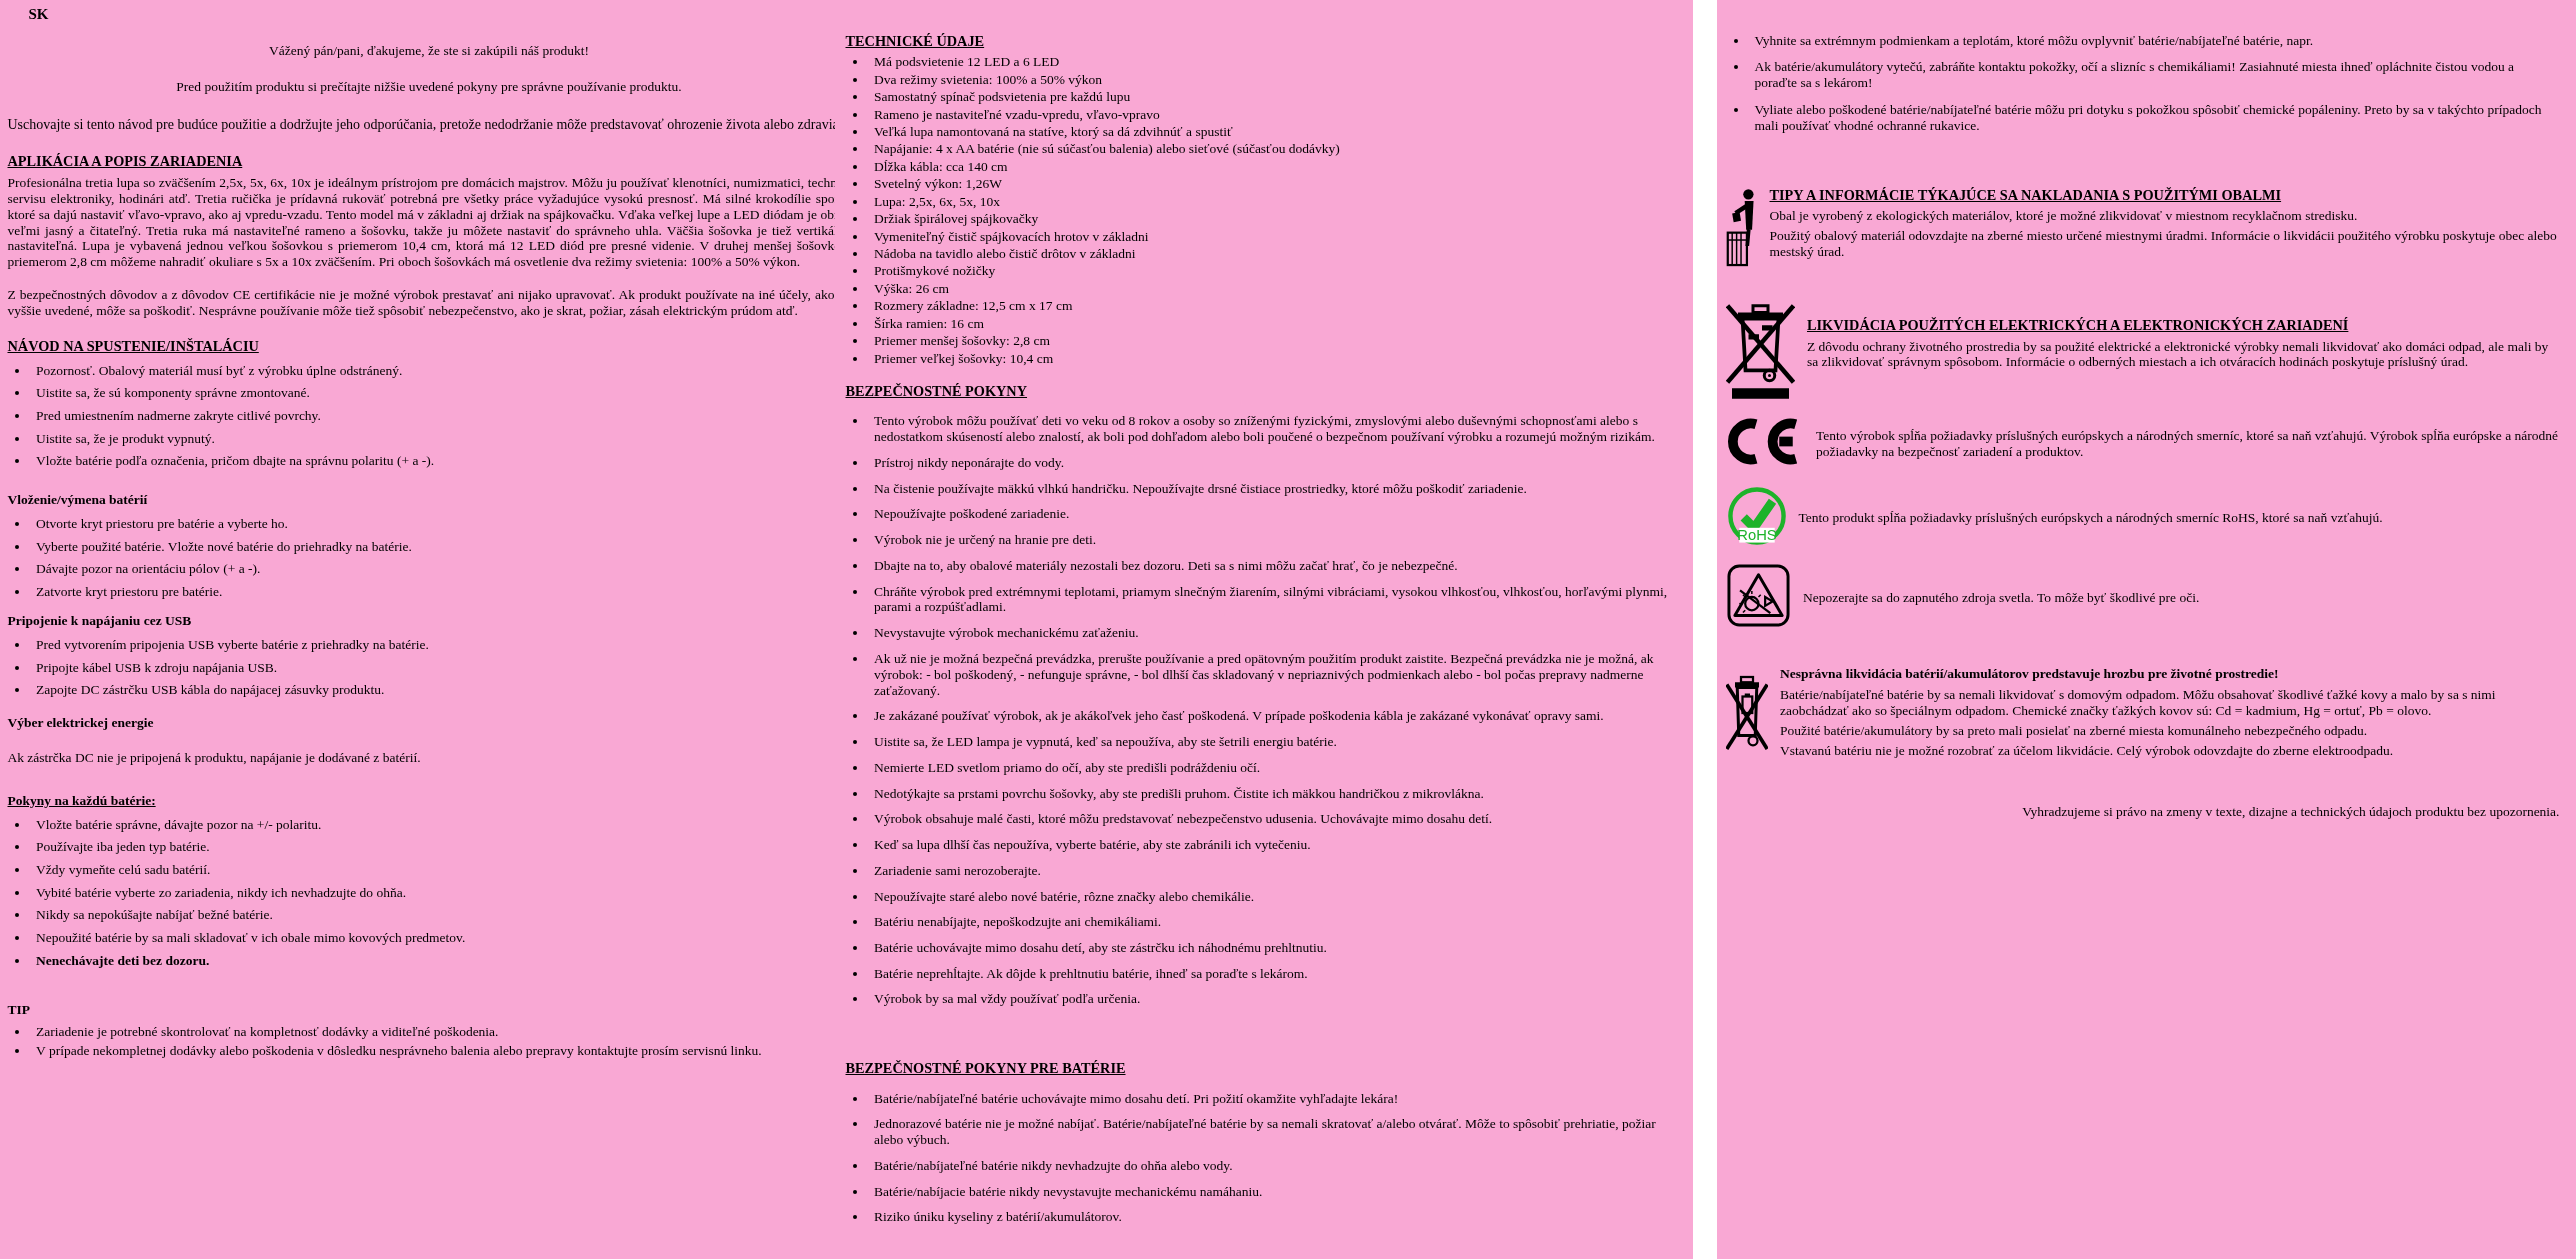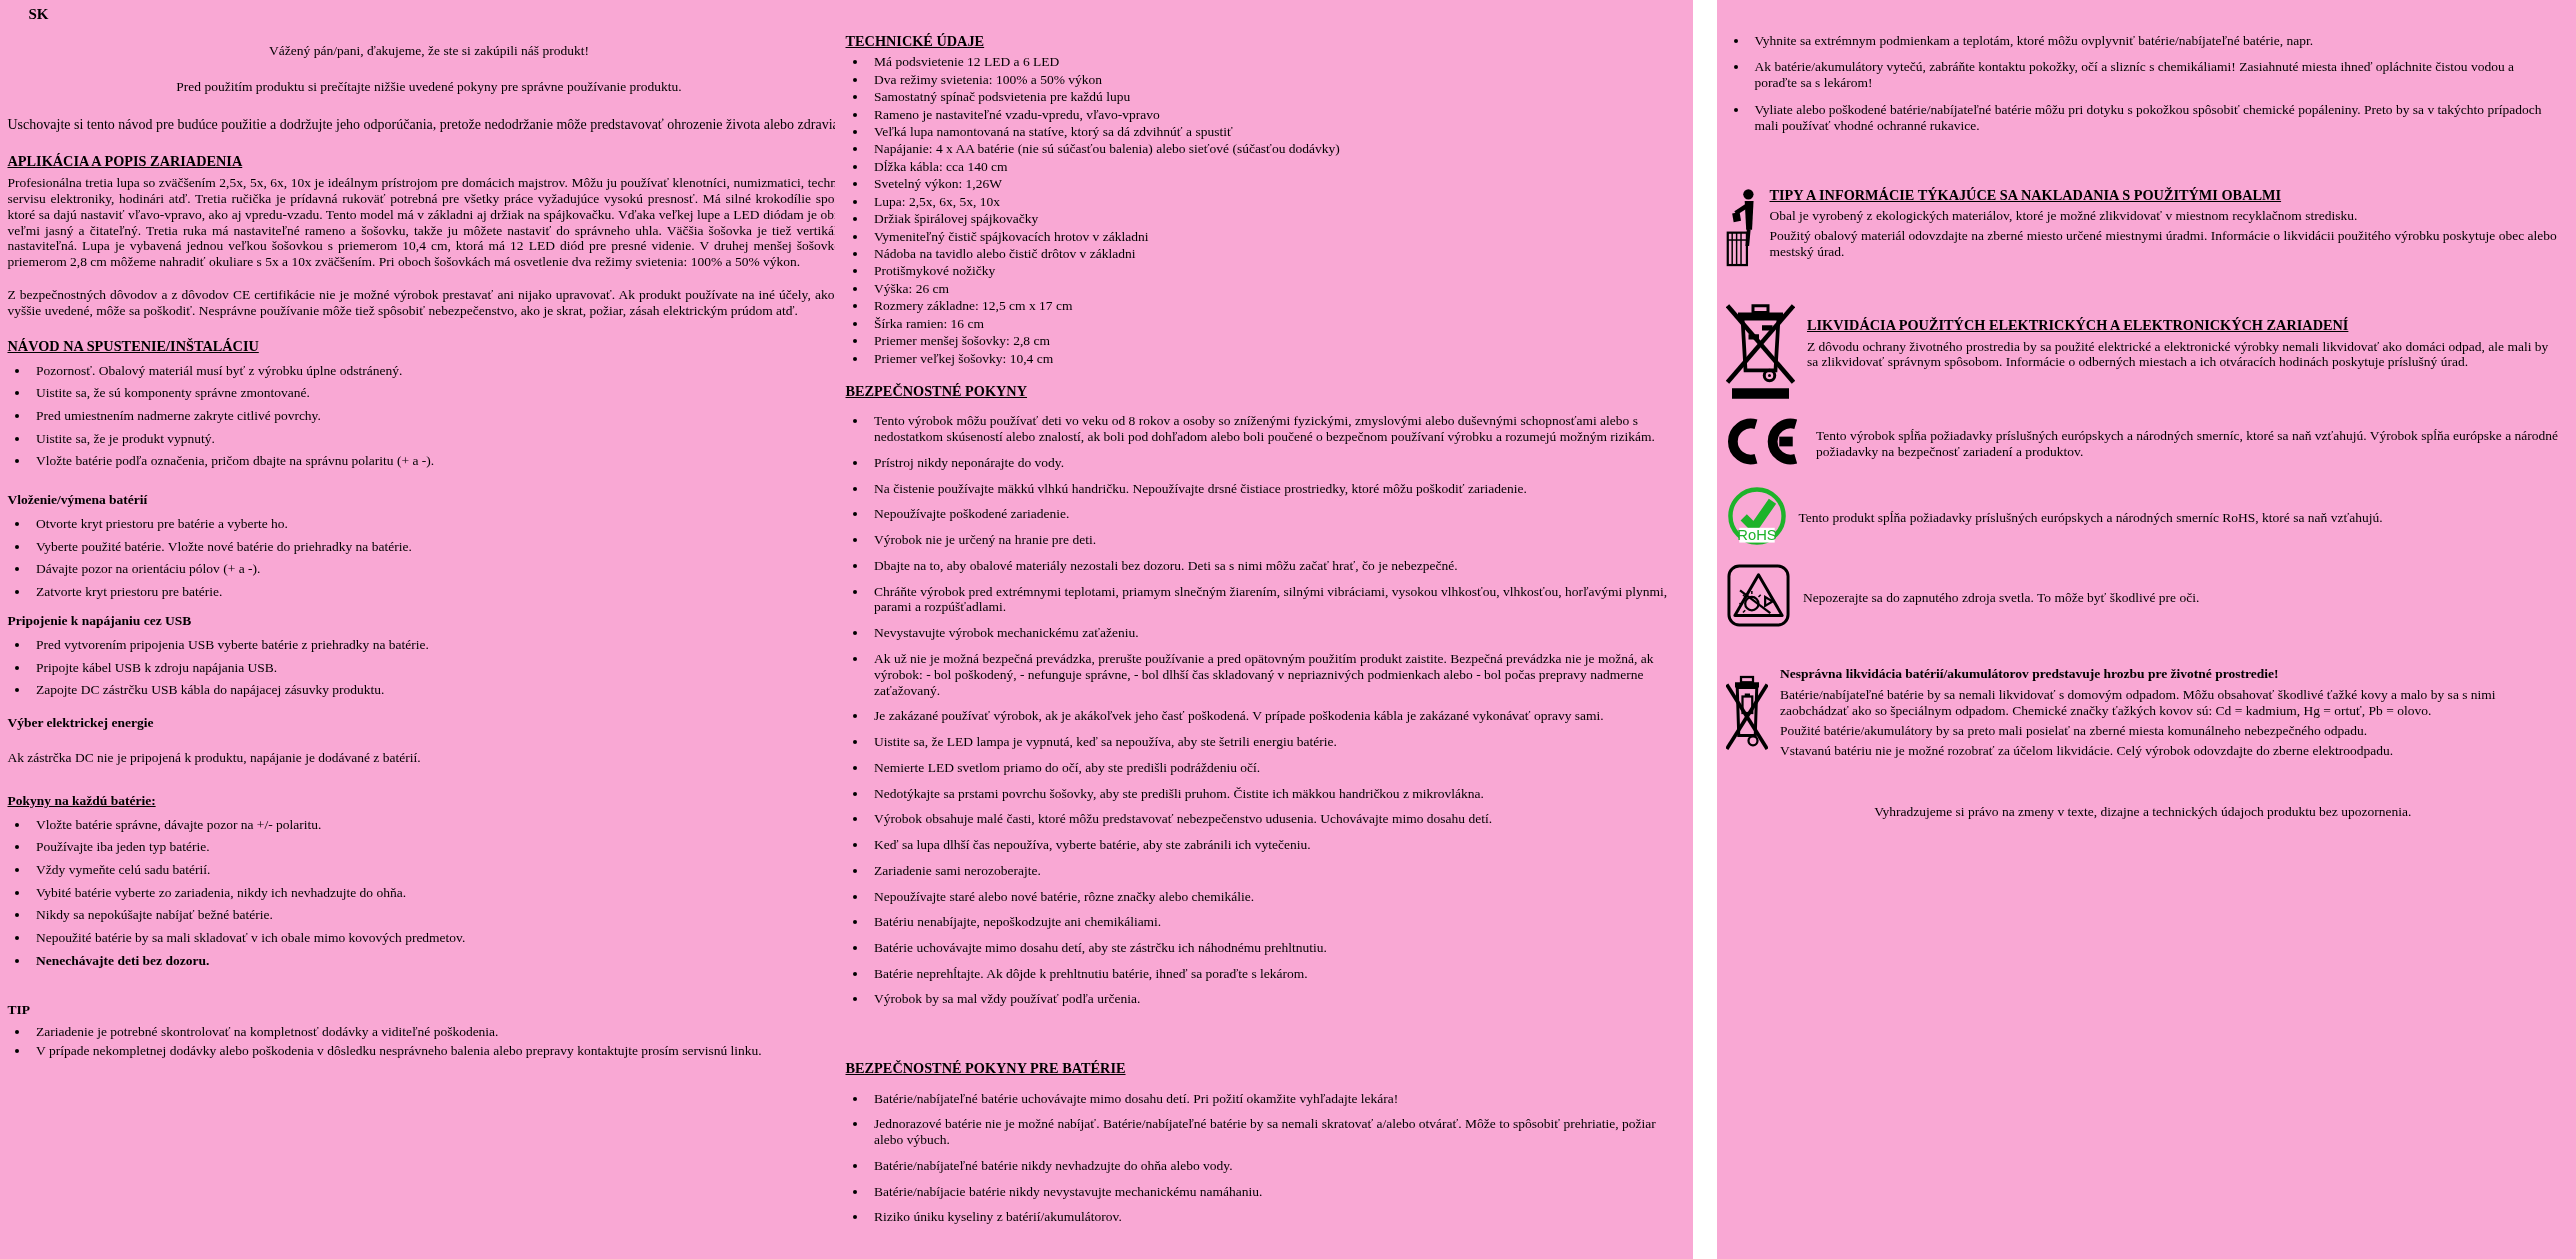--- a/index.html
+++ b/index.html
@@ -30,21 +30,21 @@
   .mt26{margin-top:19.6px;}.mt30{margin-top:22.6px;}.mt36{margin-top:27px;}
   .mt40{margin-top:30px;}.mt44{margin-top:33px;}.mt50{margin-top:38px;}
   .mt60{margin-top:45px;}.mt70{margin-top:53px;}
   .fit-line{font-size:14px;white-space:nowrap;}
   .icon-row{display:flex;align-items:flex-start;}
   .icon-row.vcenter{align-items:center;}
   .icon-cell{flex:0 0 auto;}
   .icon-text{flex:1 1 auto;}  .gap14{margin-right:10.5px;} .gap16{margin-right:12px;}
   .gap20{margin-right:15px;}
   .icon-text p{margin-top:4.5px;}
-  .footer-note{text-align:center;}
+  .footer-note{text-align:right;}
   svg{display:block;}
 </style>
 </head>
 <body>
 
 <div class="page page1">
   <div class="sk">SK</div>
   <p class="center mt26">Vážený pán/pani, ďakujeme, že ste si zakúpili náš produkt!</p>
   <p class="center mt26">Pred použitím produktu si prečítajte nižšie uvedené pokyny pre správne používanie produktu.</p>
   <p class="fit-line mt30">Uschovajte si tento návod pre budúce použitie a dodržujte jeho odporúčania, pretože nedodržanie môže predstavovať ohrozenie života alebo zdravia.</p>

